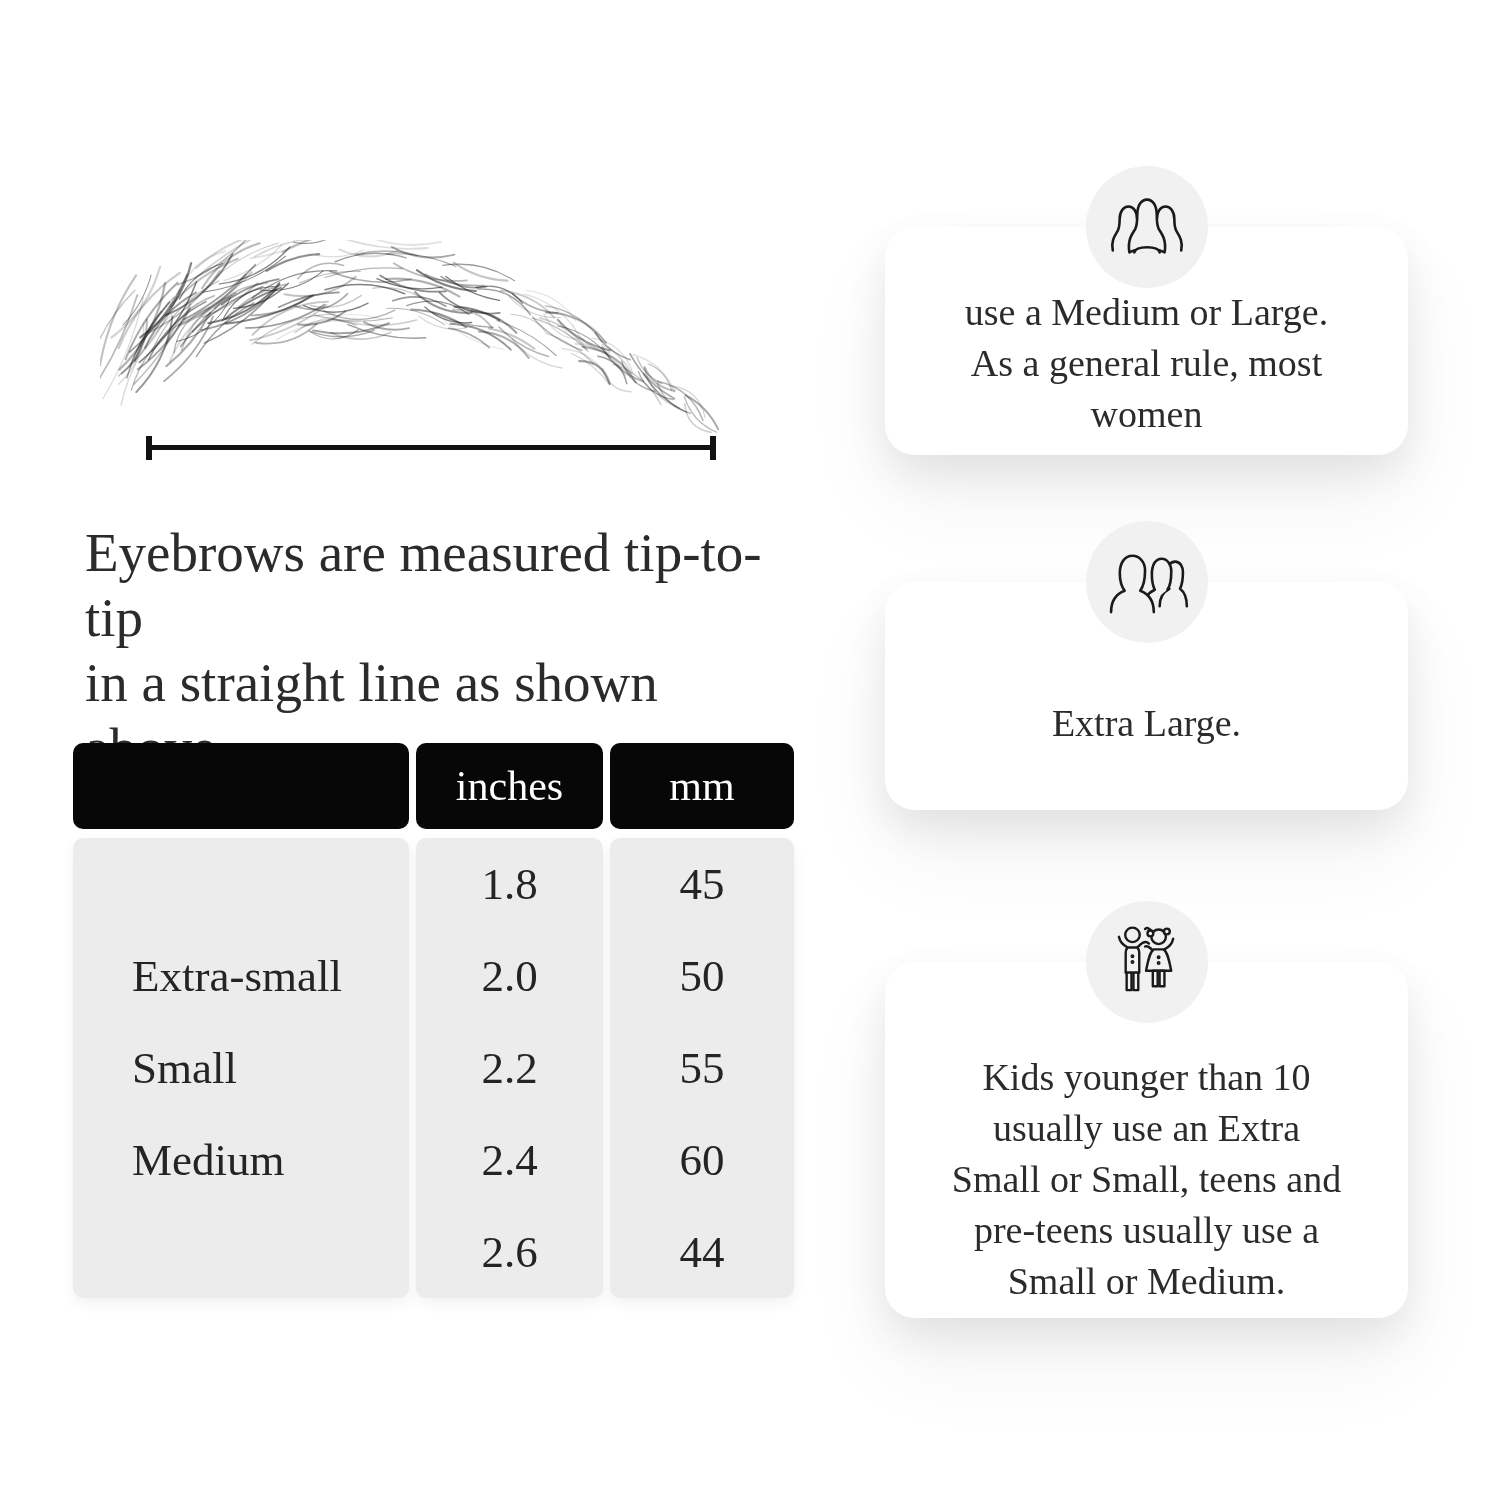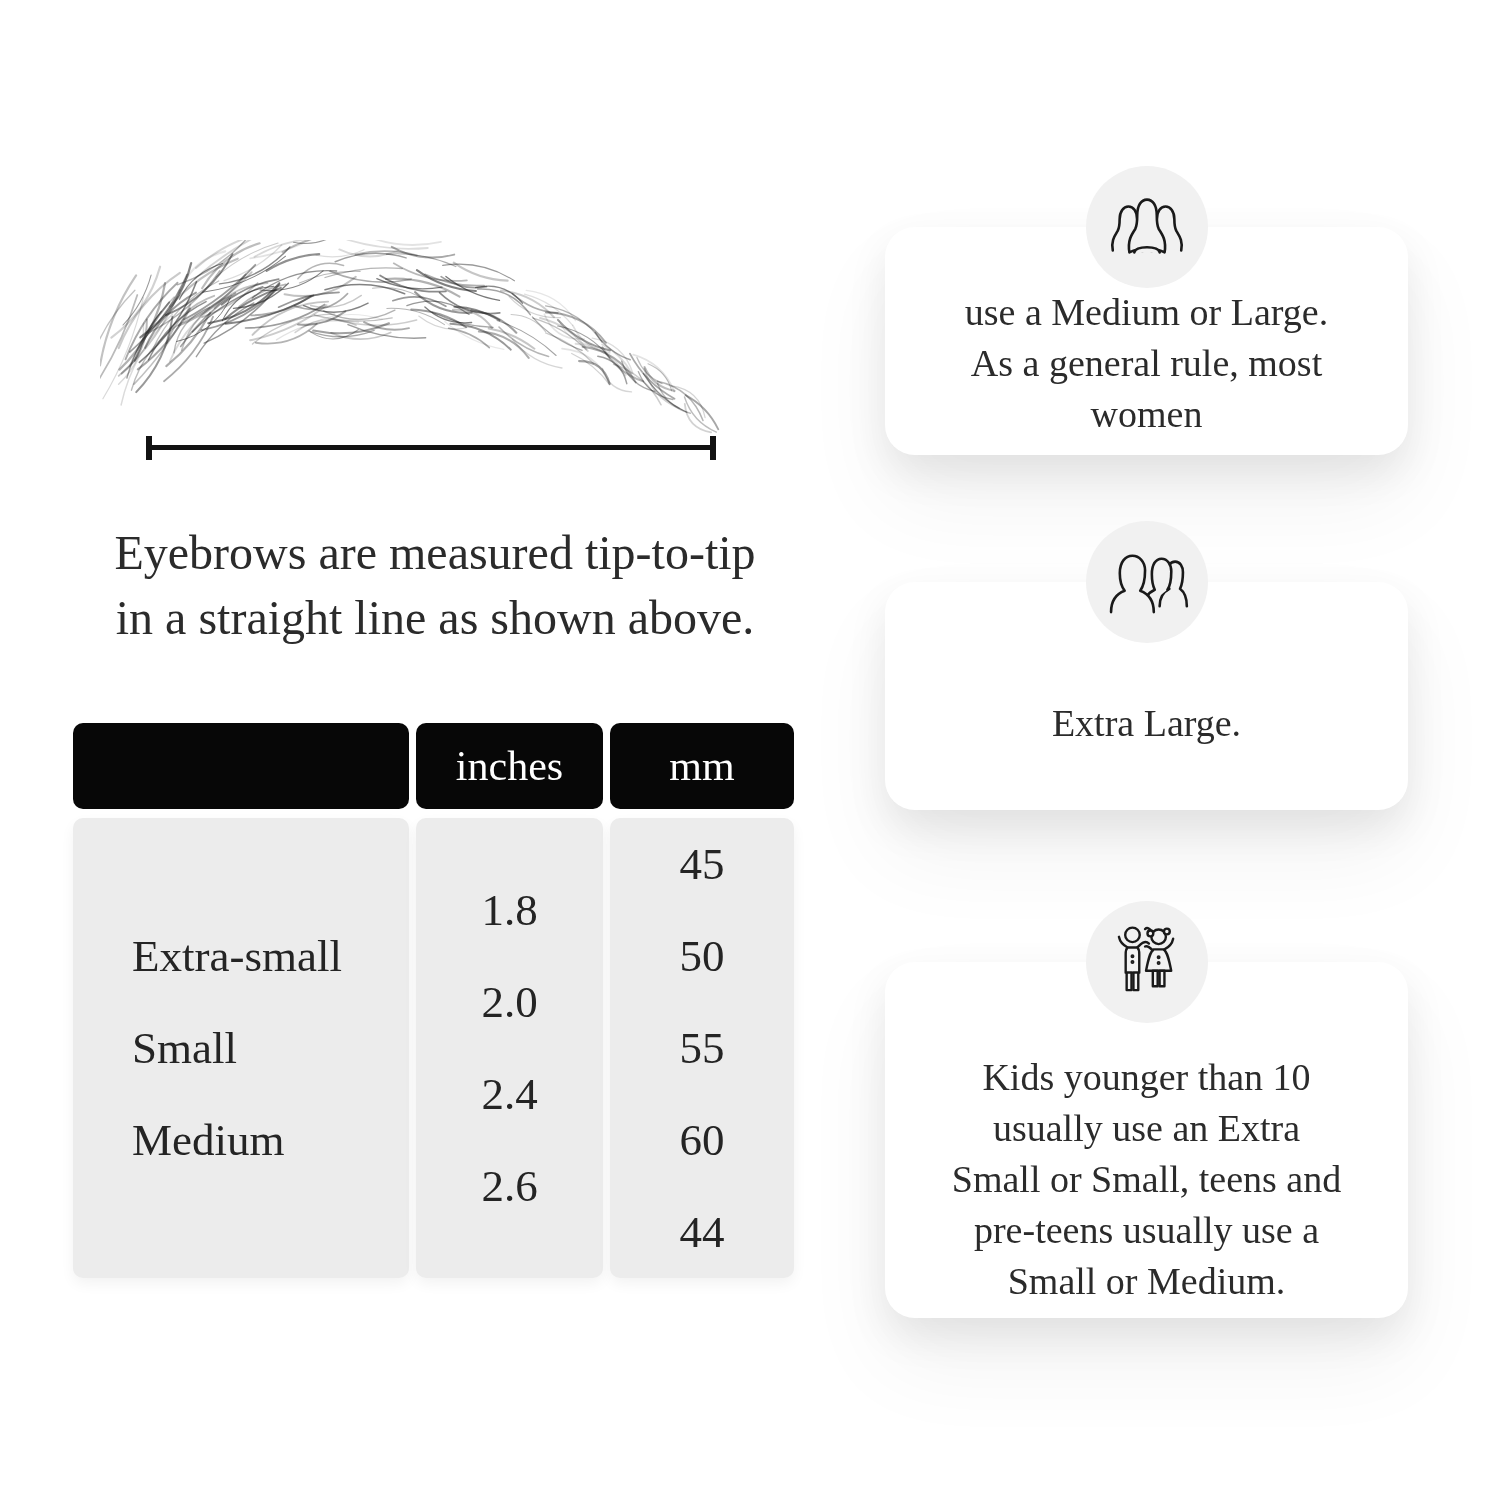--- a/index.html
+++ b/index.html
@@ -3,24 +3,24 @@
 <meta charset="utf-8">
 <style>
   html,body{margin:0;padding:0;background:#fff;}
   .page{position:relative;width:1500px;height:1500px;background:#ffffff;overflow:hidden;
         font-family:"Liberation Serif","DejaVu Serif",serif;color:#222;}
   
   .brow-svg{position:absolute;left:100px;top:240px;width:640px;height:210px;}
   .measure-line{position:absolute;left:146px;top:436px;width:558px;height:24px;
                 border-left:6px solid #121212;border-right:6px solid #121212;}
   .measure-line .bar{position:absolute;left:0;top:9px;width:100%;height:5px;background:#121212;}
-  .caption{position:absolute;left:85px;top:520px;width:700px;text-align:center;
-           font-size:48px;line-height:65px;color:#2b2b2b;}
+  .caption{position:absolute;left:85px;top:520px;width:700px;
+           font-size:55px;line-height:65px;color:#2b2b2b;}
   
-  .size-table{position:absolute;left:73px;top:723px;display:grid;
+  .size-table{position:absolute;left:73px;top:743px;display:grid;
               grid-template-columns:336px 187px 184px;column-gap:7px;row-gap:9px;}
   .th{height:86px;background:#070707;border-radius:10px;display:flex;align-items:center;
       justify-content:center;color:#fff;font-size:42px;}
   .tbody-col{background:#ececec;border-radius:10px;height:460px;display:flex;
              flex-direction:column;justify-content:center;box-shadow:0 6px 14px rgba(0,0,0,.05);}
   .tbody-col .cell{height:92px;display:flex;align-items:center;font-size:45px;color:#242424;}
   .col-sizes .cell{padding-left:59px;justify-content:flex-start;}
   .col-center .cell{justify-content:center;}
   
   .card{position:absolute;left:885px;width:523px;background:#ffffff;border-radius:30px;
@@ -242,20 +242,21 @@
     <div class="th">inches</div>
     <div class="th">mm</div>
     <div class="tbody-col col-sizes">
         <div class="cell">Extra-small</div>
         <div class="cell">Small</div>
         <div class="cell">Medium</div>
       </div>
     <div class="tbody-col col-center">
         <div class="cell">1.8</div>
         <div class="cell">2.0</div>
+        <div class="cell">2.2</div>
         <div class="cell">2.4</div>
         <div class="cell">2.6</div>
       </div>
     <div class="tbody-col col-center">
         <div class="cell">45</div>
         <div class="cell">50</div>
         <div class="cell">55</div>
         <div class="cell">60</div>
         <div class="cell">44</div>
       </div>

